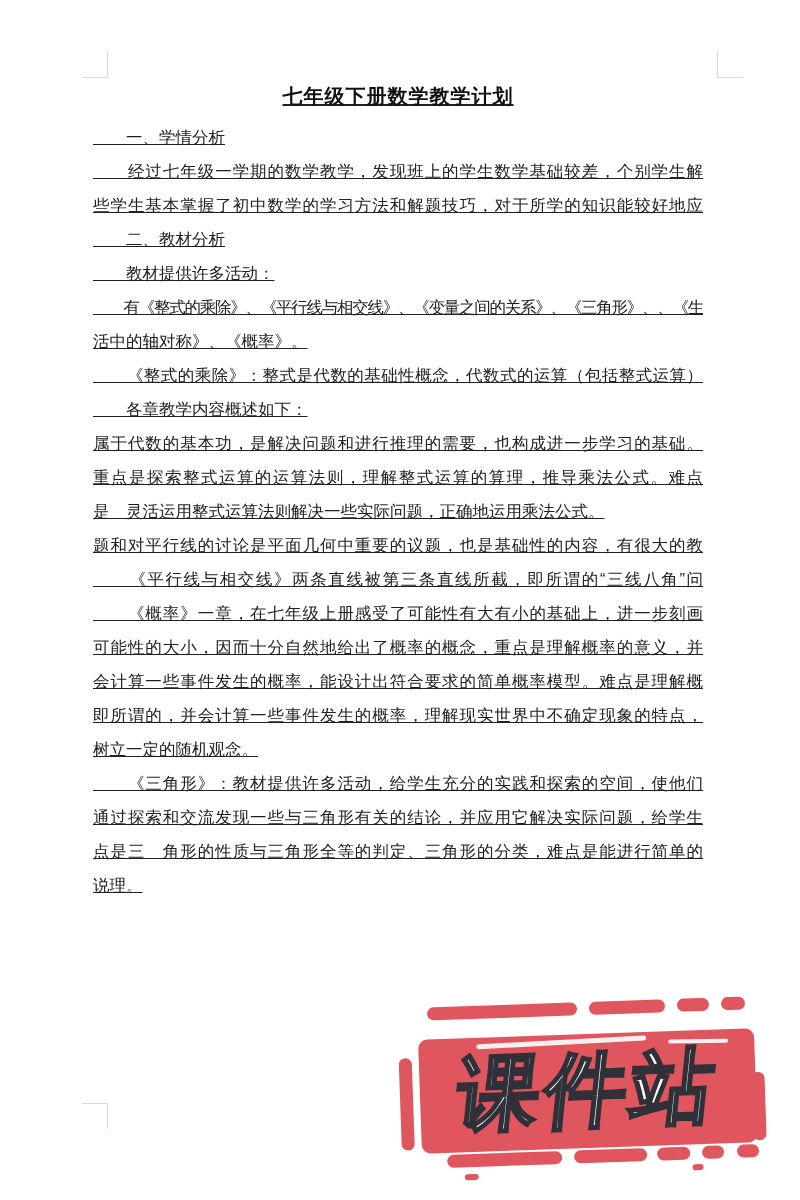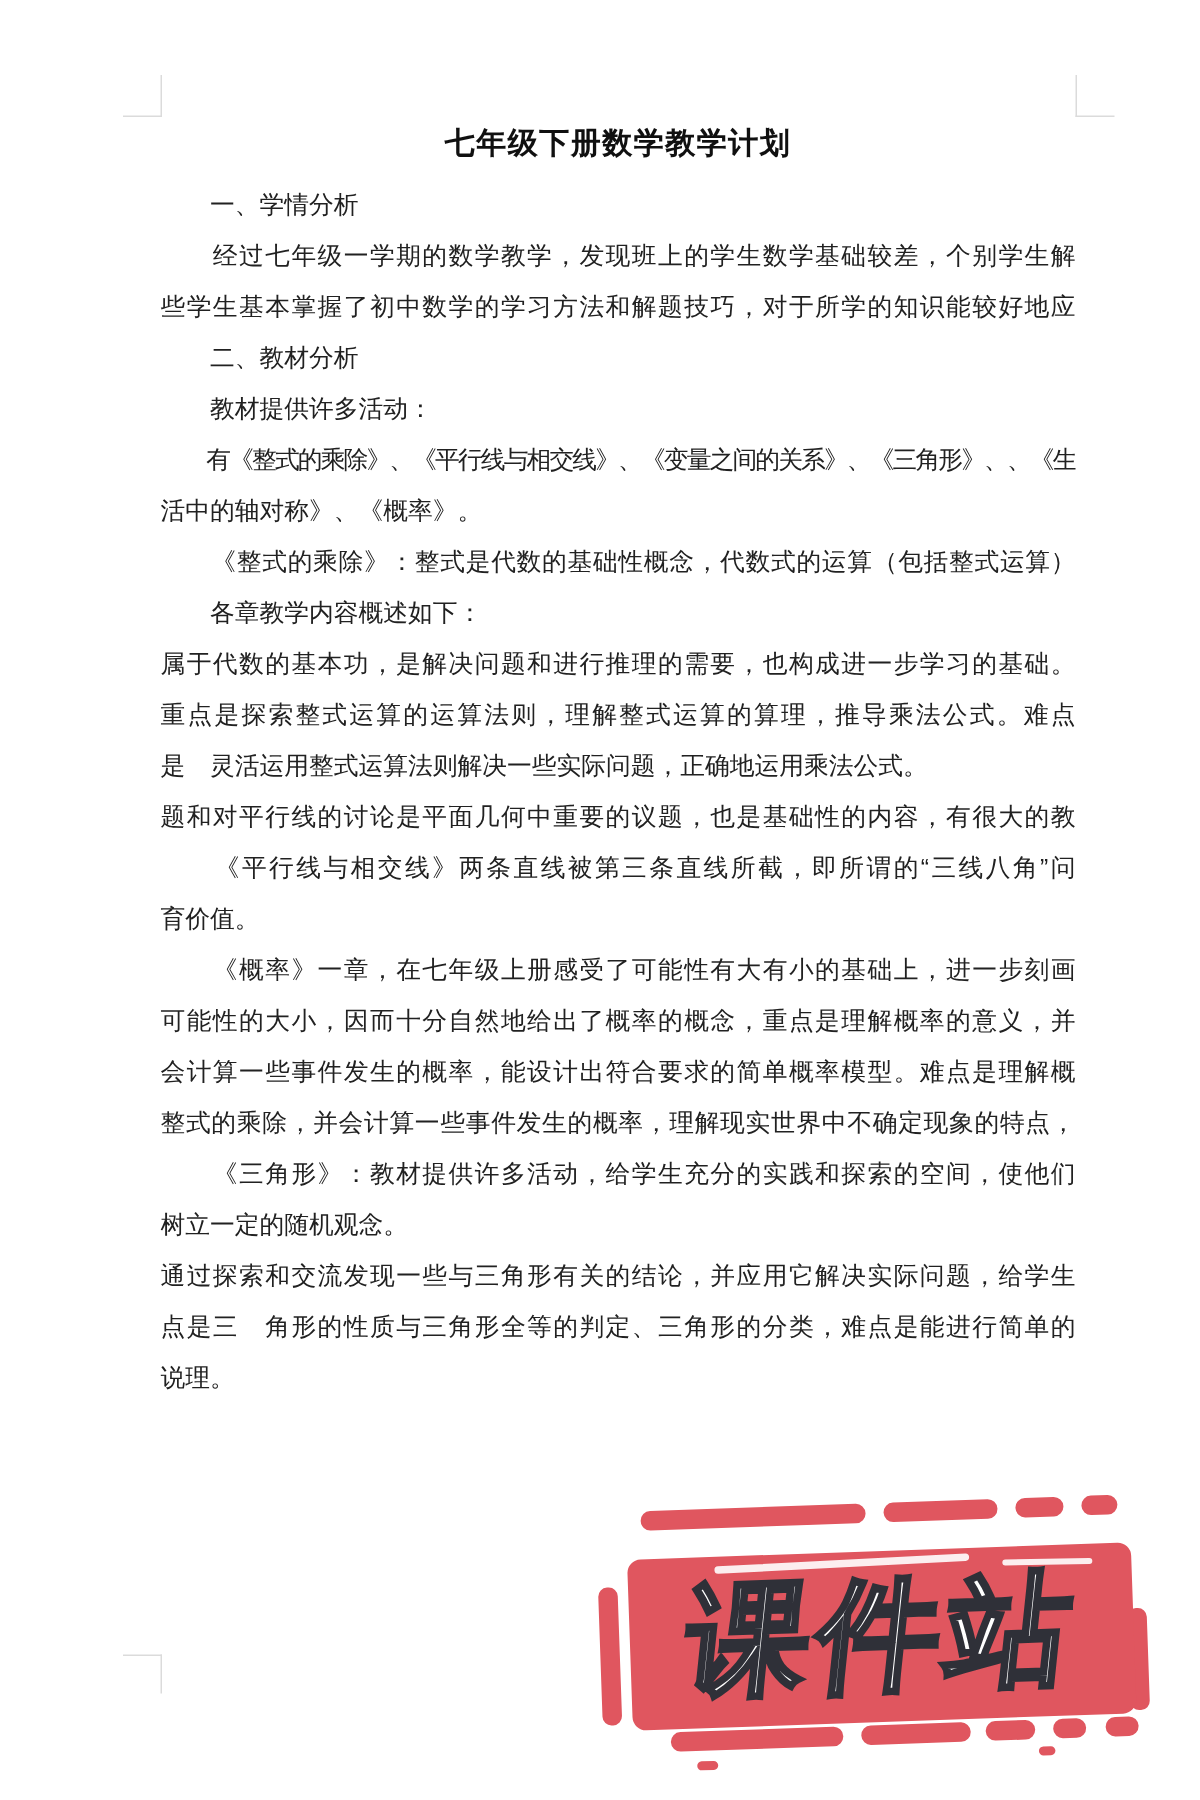--- a/index.html
+++ b/index.html
@@ -12,21 +12,21 @@
   .m-tl-v{left:107px;top:50px;width:1px;height:28px;}
   .m-tl-h{left:82px;top:77px;width:26px;height:1px;}
   .m-tr-v{left:717px;top:50px;width:1px;height:28px;}
   .m-tr-h{left:717px;top:77px;width:26px;height:1px;}
   .m-bl-h{left:82px;top:1103px;width:26px;height:1px;}
   .m-bl-v{left:107px;top:1103px;width:1px;height:26px;}
   .m-br-h{left:717px;top:1103px;width:26px;height:1px;}
   .m-br-v{left:717px;top:1103px;width:1px;height:26px;}
 
   
-  .content{position:absolute;left:107px;top:78px;width:610px;z-index:2;color:#212121;}
+  .content{position:absolute;left:93px;top:78px;width:610px;z-index:2;color:#212121;text-decoration:underline;}
   .title{text-align:center;font-weight:bold;color:#101010;
          font-size:20px;line-height:36px;letter-spacing:1px;}
   .byline{text-align:center;font-size:19px;line-height:36px;color:#1c1c1c;}
   .byline .gap{display:inline-block;width:38px;}
   #doc-body{margin-top:6px;font-size:16.5px;}
   .line{height:34px;line-height:34px;overflow:hidden;text-align:justify;}
   .line.jl{text-align-last:justify;}
 
   
   .stamp{position:absolute;left:396px;top:998px;width:384px;height:192px;
@@ -100,26 +100,25 @@
         <div class="line">　　教材提供许多活动：</div>
         <div class="line jl" style="letter-spacing: -1.25px;">　　有《整式的乘除》、《平行线与相交线》、《变量之间的关系》、《三角形》、、《生</div>
         <div class="line">活中的轴对称》、《概率》。</div>
         <div class="line jl">　　《整式的乘除》：整式是代数的基础性概念，代数式的运算（包括整式运算）</div>
         <div class="line">　　各章教学内容概述如下：</div>
         <div class="line jl">属于代数的基本功，是解决问题和进行推理的需要，也构成进一步学习的基础。</div>
         <div class="line jl">重点是探索整式运算的运算法则，理解整式运算的算理，推导乘法公式。难点</div>
         <div class="line">是　灵活运用整式运算法则解决一些实际问题，正确地运用乘法公式。</div>
         <div class="line jl">题和对平行线的讨论是平面几何中重要的议题，也是基础性的内容，有很大的教</div>
         <div class="line jl">　　《平行线与相交线》两条直线被第三条直线所截，即所谓的“三线八角”问</div>
-        <div class="line">育价值。</div>
         <div class="line jl">　　《概率》一章，在七年级上册感受了可能性有大有小的基础上，进一步刻画</div>
         <div class="line jl">可能性的大小，因而十分自然地给出了概率的概念，重点是理解概率的意义，并</div>
         <div class="line jl">会计算一些事件发生的概率，能设计出符合要求的简单概率模型。难点是理解概</div>
-        <div class="line jl">整式的乘除，并会计算一些事件发生的概率，理解现实世界中不确定现象的特点，</div>
+        <div class="line jl">即所谓的，并会计算一些事件发生的概率，理解现实世界中不确定现象的特点，</div>
+        <div class="line">树立一定的随机观念。</div>
         <div class="line jl">　　《三角形》：教材提供许多活动，给学生充分的实践和探索的空间，使他们</div>
-        <div class="line">树立一定的随机观念。</div>
         <div class="line jl">通过探索和交流发现一些与三角形有关的结论，并应用它解决实际问题，给学生</div>
         <div class="line jl">点是三　角形的性质与三角形全等的判定、三角形的分类，难点是能进行简单的</div>
         <div class="line">说理。</div>
       </div>
   </div>
 
 </div>
 
 </body></html>

